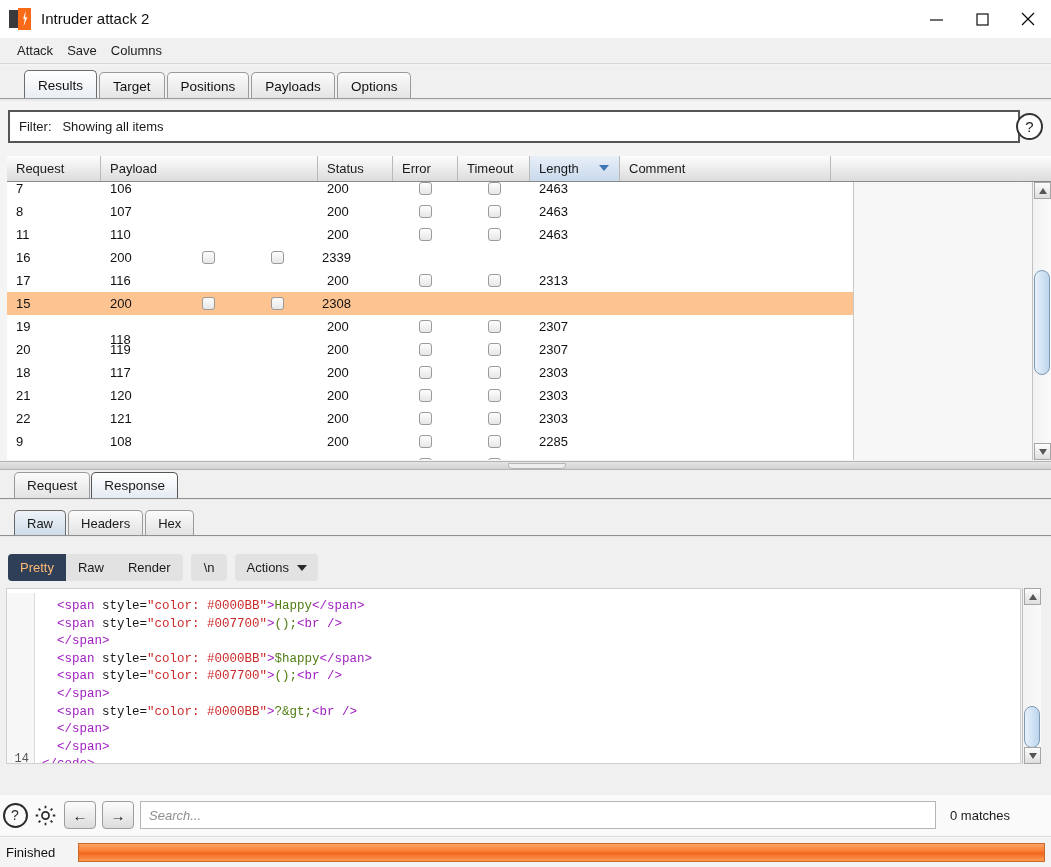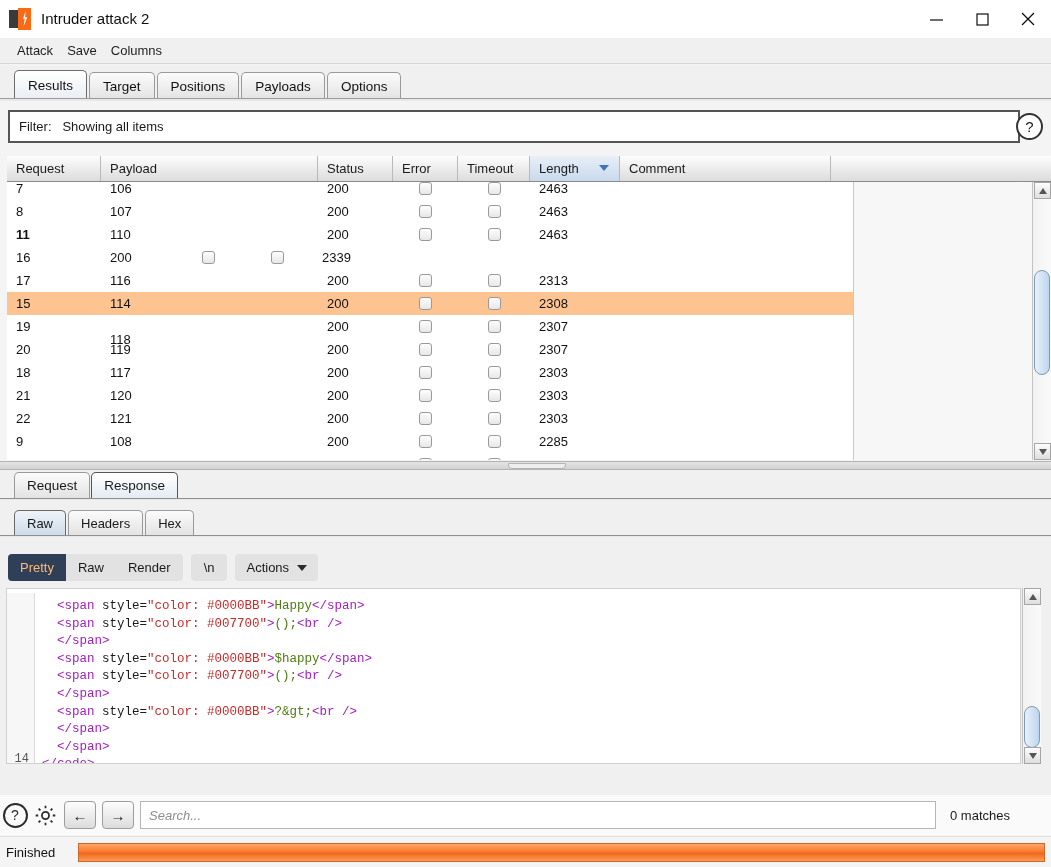--- a/index.html
+++ b/index.html
@@ -42,21 +42,21 @@
     background:#f0f0f0; display:flex; align-items:center; padding-left:10px;
     border-bottom:1px solid #d6d6d6;
   }
   .menuitem { font-size:13px; color:#1d1d1d; padding:2px 7px; cursor:default; }
 
   
   .tabstrip {
     position:absolute; left:0; top:66px; width:1051px; height:35px;
     background:#f0f0f0;
   }
-  .tabstrip .tabs { position:absolute; left:14px; top:4px; display:flex; align-items:flex-end; }
+  .tabstrip .tabs { position:absolute; left:24px; top:4px; display:flex; align-items:flex-end; }
   .mtab {
     height:27px; padding:0 13px; display:flex; align-items:center;
     font-size:13.5px; color:#111;
     border:1px solid #9a9a9a; border-bottom:none;
     border-radius:5px 5px 0 0;
     background:linear-gradient(to bottom,#fbfbfb 0%,#e3e3e3 100%);
     margin-right:2px; cursor:default;
   }
   .mtab.active {
     background:linear-gradient(to bottom,#ffffff 0%,#e9eef4 100%);
@@ -341,21 +341,21 @@
             <div class="tcell ckcell" style="width: 65px;">
               <div class="ck"></div>
             </div>
             <div class="tcell ckcell" style="width: 72px;">
               <div class="ck"></div>
             </div>
             <div class="tcell " style="width: 90px;">2463</div>
             <div class="tcell " style="width: 211px;"></div>
           </div>
           <div class="trow">
-            <div class="tcell " style="width: 94px; font-weight: bold;">11</div>
+            <div class="tcell " style="width: 94px;">11</div>
             <div class="tcell " style="width: 217px;">110</div>
             <div class="tcell " style="width: 75px;">200</div>
             <div class="tcell ckcell" style="width: 65px;">
               <div class="ck"></div>
             </div>
             <div class="tcell ckcell" style="width: 72px;">
               <div class="ck"></div>
             </div>
             <div class="tcell " style="width: 90px;">2463</div>
             <div class="tcell " style="width: 211px;"></div>
@@ -380,21 +380,20 @@
               <div class="ck"></div>
             </div>
             <div class="tcell ckcell" style="width: 72px;">
               <div class="ck"></div>
             </div>
             <div class="tcell " style="width: 90px;">2313</div>
             <div class="tcell " style="width: 211px;"></div>
           </div>
           <div class="trow sel">
             <div class="tcell " style="width: 94px;">15</div>
-            <div class="tcell " style="width: 217px;">114</div>
             <div class="tcell " style="width: 75px;">200</div>
             <div class="tcell ckcell" style="width: 65px;">
               <div class="ck"></div>
             </div>
             <div class="tcell ckcell" style="width: 72px;">
               <div class="ck"></div>
             </div>
             <div class="tcell lenfocus" style="width: 90px;">2308</div>
             <div class="tcell " style="width: 211px;"></div>
           </div>

